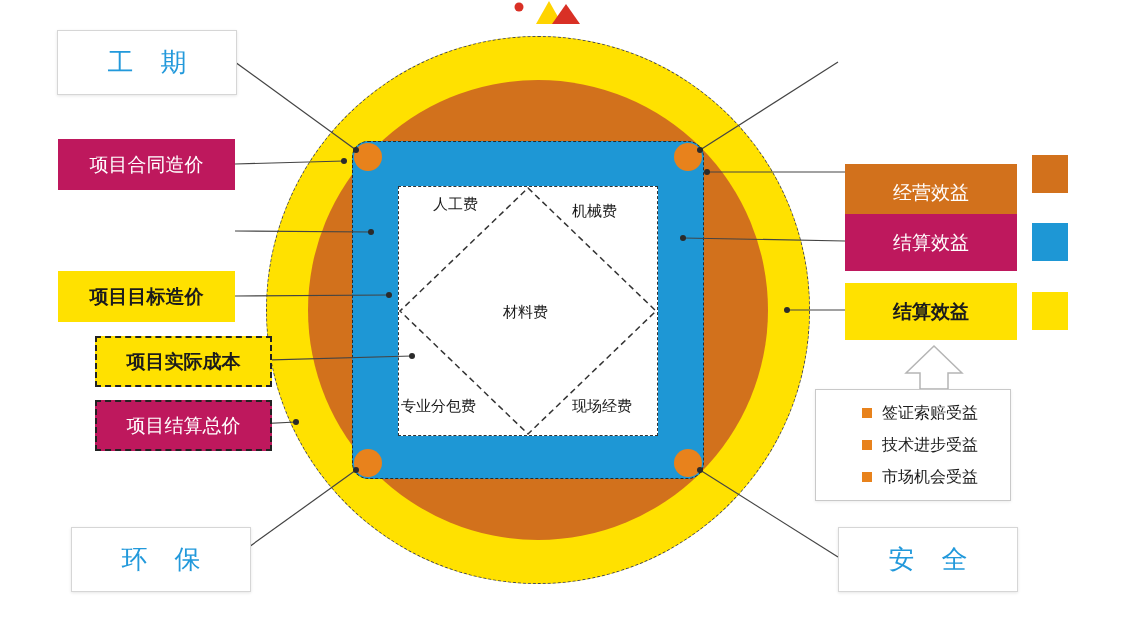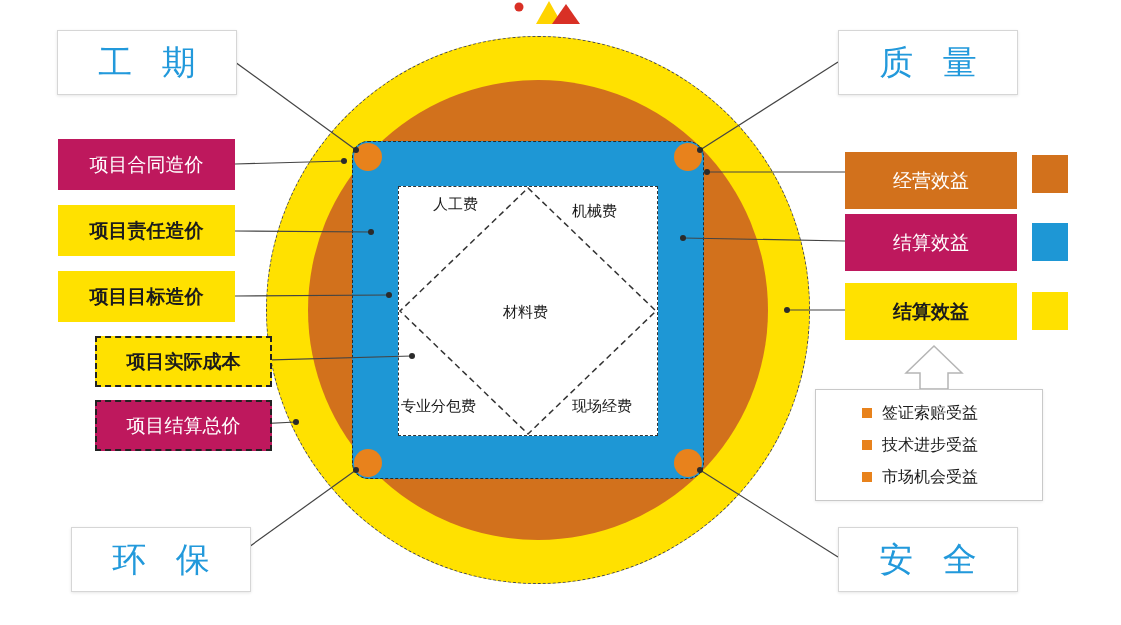--- a/index.html
+++ b/index.html
@@ -31,21 +31,21 @@
   }
   .cost-label{
     position:absolute;font-size:15px;color:#1a1a1a;white-space:nowrap;
   }
   .cl-tl{left:421px;top:195px;margin-left:12px;} .cl-tr{left:572px;top:202px;}
   .cl-c {left:503px;top:303px;} .cl-bl{left:401px;top:397px;} .cl-br{left:572px;top:397px;}
 
   
   .corner-box{
     position:absolute;width:178px;height:63px;background:#fff;border:1px solid #d6d6d6;
-    box-shadow:0 1px 3px rgba(0,0,0,.10);color:#2299DB;font-size:34px;font-weight:500;
+    box-shadow:0 1px 3px rgba(0,0,0,.10);color:#2299DB;font-size:26px;font-weight:500;
     letter-spacing:10px;text-indent:10px;display:flex;align-items:center;justify-content:center;
   }
   .cb-tl{left:57px;top:30px;} .cb-tr{left:838px;top:30px;}
   .cb-bl{left:71px;top:527px;} .cb-br{left:838px;top:527px;}
 
   
   .left-box{
     position:absolute;left:58px;width:177px;height:51px;display:flex;align-items:center;
     justify-content:center;font-size:19px;box-sizing:border-box;white-space:nowrap;
   }
@@ -53,27 +53,27 @@
   .box-yellow{background:#FFE100;color:#1c1c1c;font-weight:600;}
   .box-dashed{border:2px dashed #222;margin-left:37px;}
   .lb-0{top:139px;} .lb-1{top:205px;} .lb-2{top:271px;} .lb-3{top:336px;} .lb-4{top:400px;}
 
   
   .right-box{
     position:absolute;left:845px;width:172px;height:57px;display:flex;align-items:center;
     justify-content:center;font-size:19px;box-sizing:border-box;white-space:nowrap;
   }
   .box-orange{background:#D2711C;color:#ffffff;font-weight:500;}
-  .rb-0{top:152px;} .rb-1{top:214px;} .rb-2{top:283px;}
+  .rb-0{top:164px;} .rb-1{top:214px;} .rb-2{top:283px;}
   .swatch{position:absolute;left:1032px;width:36px;height:38px;}
   .sw-0{top:155px;background:#D2711C;} .sw-1{top:223px;background:#1E97D5;} .sw-2{top:292px;background:#FFE100;}
 
   
   .benefits{
-    position:absolute;left:815px;top:389px;width:228px;height:112px;background:#fff;
+    position:absolute;left:815px;top:389px;width:196px;height:112px;background:#fff;
     border:1px solid #c9c9c9;box-shadow:0 1px 3px rgba(0,0,0,.08);box-sizing:border-box;
     display:flex;flex-direction:column;justify-content:center;gap:11px;padding-left:46px;
   }
   .benefit-item{display:flex;align-items:center;gap:10px;font-size:16px;color:#1c1c1c;white-space:nowrap;}
   .bullet{width:10px;height:10px;background:#E8821C;flex:0 0 auto;}
 
   
   .overlay{position:absolute;left:0;top:0;width:1121px;height:625px;pointer-events:none;}
 </style>
 </head>
@@ -132,26 +132,24 @@
     </g>
   </svg>
 
   <div class="cost-label cl-tl">人工费</div>
   <div class="cost-label cl-tr">机械费</div>
   <div class="cost-label cl-c">材料费</div>
   <div class="cost-label cl-bl">专业分包费</div>
   <div class="cost-label cl-br">现场经费</div>
 
   <div class="corner-box cb-tl">工 期</div>
-  <div class="corner-box cb-tr">质 量</div>
   <div class="corner-box cb-bl">环 保</div>
   <div class="corner-box cb-br">安 全</div>
 
   <div class="left-box lb-0 box-blue">项目合同造价</div>
-  <div class="left-box lb-1 box-yellow">项目责任造价</div>
   <div class="left-box lb-2 box-yellow">项目目标造价</div>
   <div class="left-box lb-3 box-yellow box-dashed">项目实际成本</div>
   <div class="left-box lb-4 box-blue box-dashed">项目结算总价</div>
 
   <div class="right-box rb-0 box-orange">经营效益</div>
   <div class="right-box rb-1 box-blue">结算效益</div>
   <div class="right-box rb-2 box-yellow">结算效益</div>
   <div class="swatch sw-0"></div>
   <div class="swatch sw-1"></div>
   <div class="swatch sw-2"></div>

